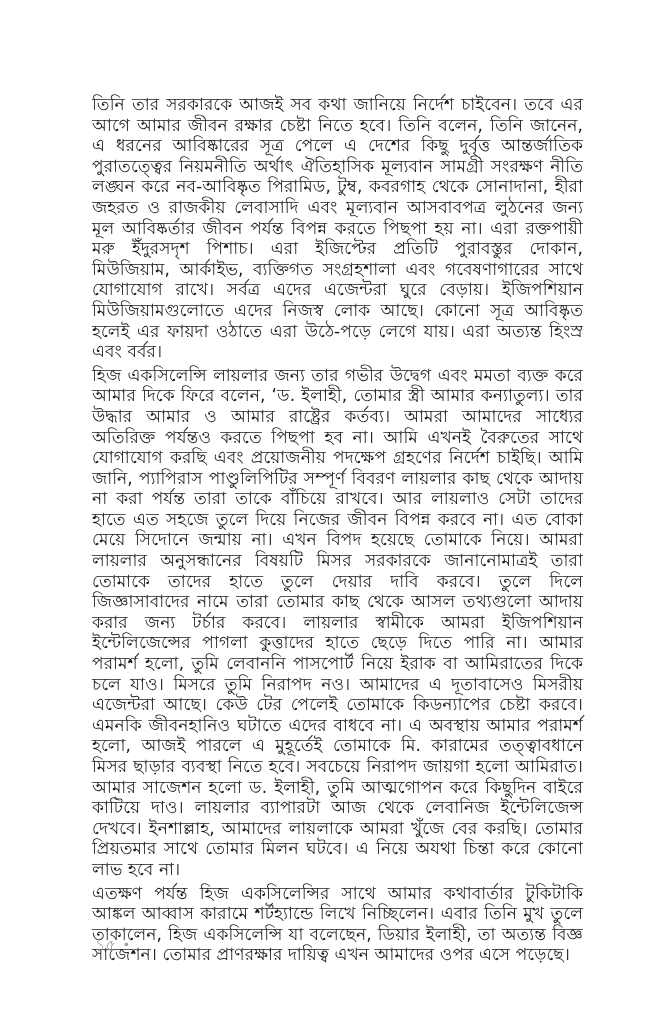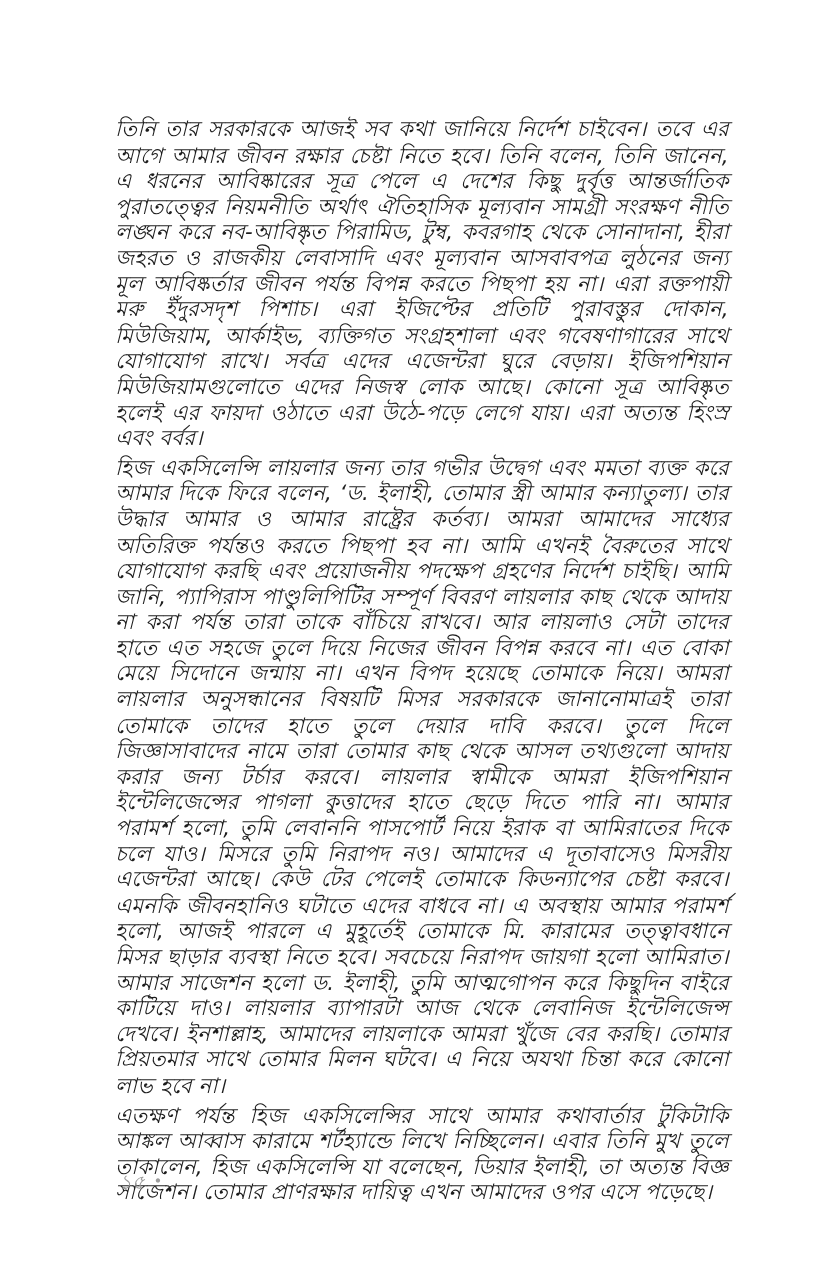--- a/index.html
+++ b/index.html
@@ -12,21 +12,20 @@
     height: 1024px;
     position: relative;
     overflow: hidden;
     font-family: "DejaVu Sans", "Liberation Sans", sans-serif;
   }
   .page {
     width: 574px;
     height: 1024px;
     background: #ffffff;
     position: relative;
-    font-style: italic;
   }
   .text-block {
     position: absolute;
     left: 92px;
     top: 94px;
     width: 491px;
     color: #1c1c1c;
     font-size: 17px;
     line-height: 20.6px;
     text-align: justify;

